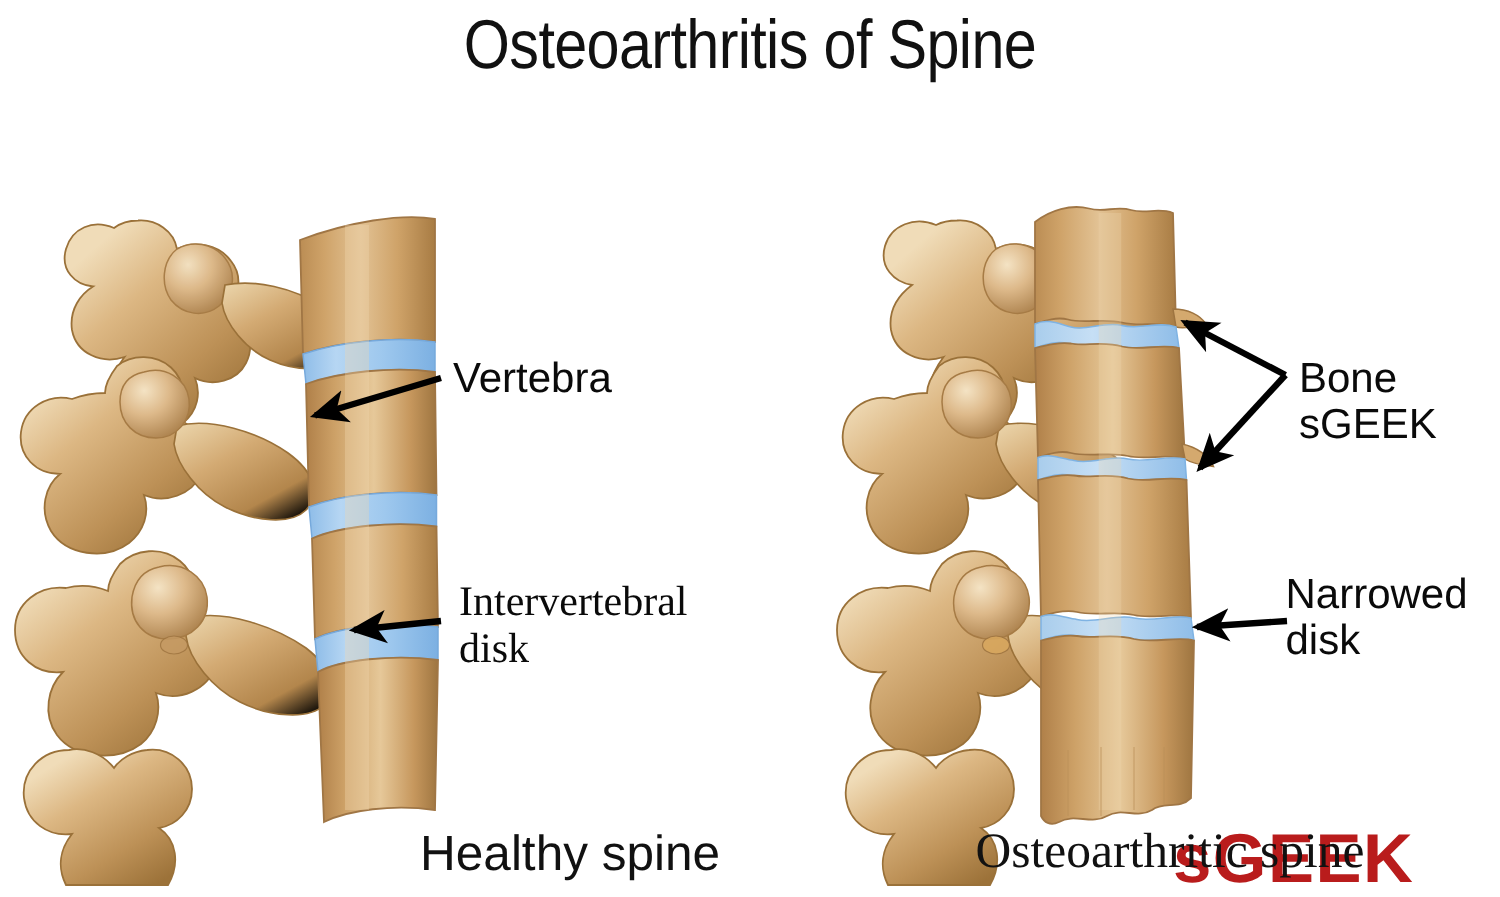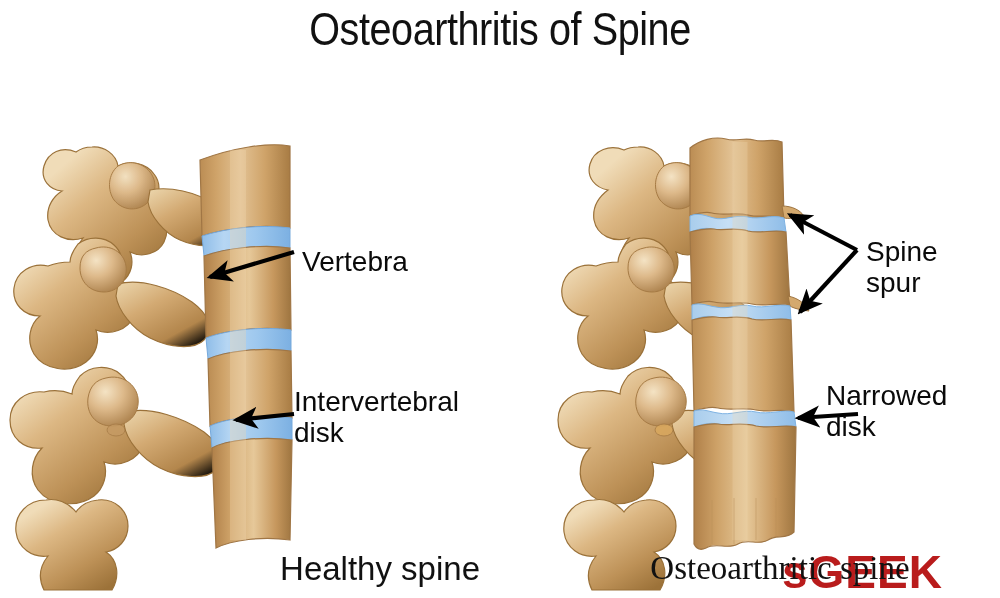--- a/index.html
+++ b/index.html
@@ -14,24 +14,24 @@
   .caption{
     position:absolute;font-size:33px;color:#111;white-space:nowrap;
     font-family:"Liberation Sans",sans-serif;
   }
   .cap-left{left:0;top:550px;width:480px;text-align:right;}
   .cap-right{left:560px;top:550px;width:440px;text-align:center;font-family:Liberation Serif, serif;}
   .label{
     position:absolute;font-size:28px;color:#0a0a0a;line-height:1.12;
     font-family:"Liberation Sans",sans-serif;white-space:pre-line;
   }
-  .lbl-vertebra{left:302px;top:246px;}
-  .lbl-disk{left:294px;top:386px;}
+  .lbl-vertebra{left:302px;top:236px;}
+  .lbl-disk{left:306px;top:386px;font-family:Liberation Serif, serif;}
   .lbl-spur{left:866px;top:236px;}
-  .lbl-narrow{left:826px;top:380px;}
+  .lbl-narrow{left:857px;top:380px;}
   .watermark{
     position:absolute;left:782px;top:545px;font-size:46px;font-weight:bold;
     color:#b91c1c;letter-spacing:1px;font-family:"Liberation Sans",sans-serif;
     z-index:1;
   }
   .svgwrap{position:absolute;left:0;top:0;width:1000px;height:598px;z-index:2;}
   .txtlayer{position:absolute;left:0;top:0;width:820px;height:598px;z-index:3;padding-left:44px;}
 </style>
 </head>
 <body>
@@ -272,21 +272,21 @@
 
   <div class="watermark">sGEEK</div>
 
   <div class="txtlayer">
     <div class="title">Osteoarthritis of Spine</div>
 
     <div class="label lbl-vertebra">Vertebra</div>
     <div class="label lbl-disk">Intervertebral
 disk</div>
 
-    <div class="label lbl-spur">Spine spur</div>
+    <div class="label lbl-spur">Bone sGEEK</div>
     <div class="label lbl-narrow">Narrowed
 disk</div>
 
     <div class="caption cap-left">Healthy spine</div>
     <div class="caption cap-right">Osteoarthritic spine</div>
   </div>
 
 </div>
 
 </body></html>

